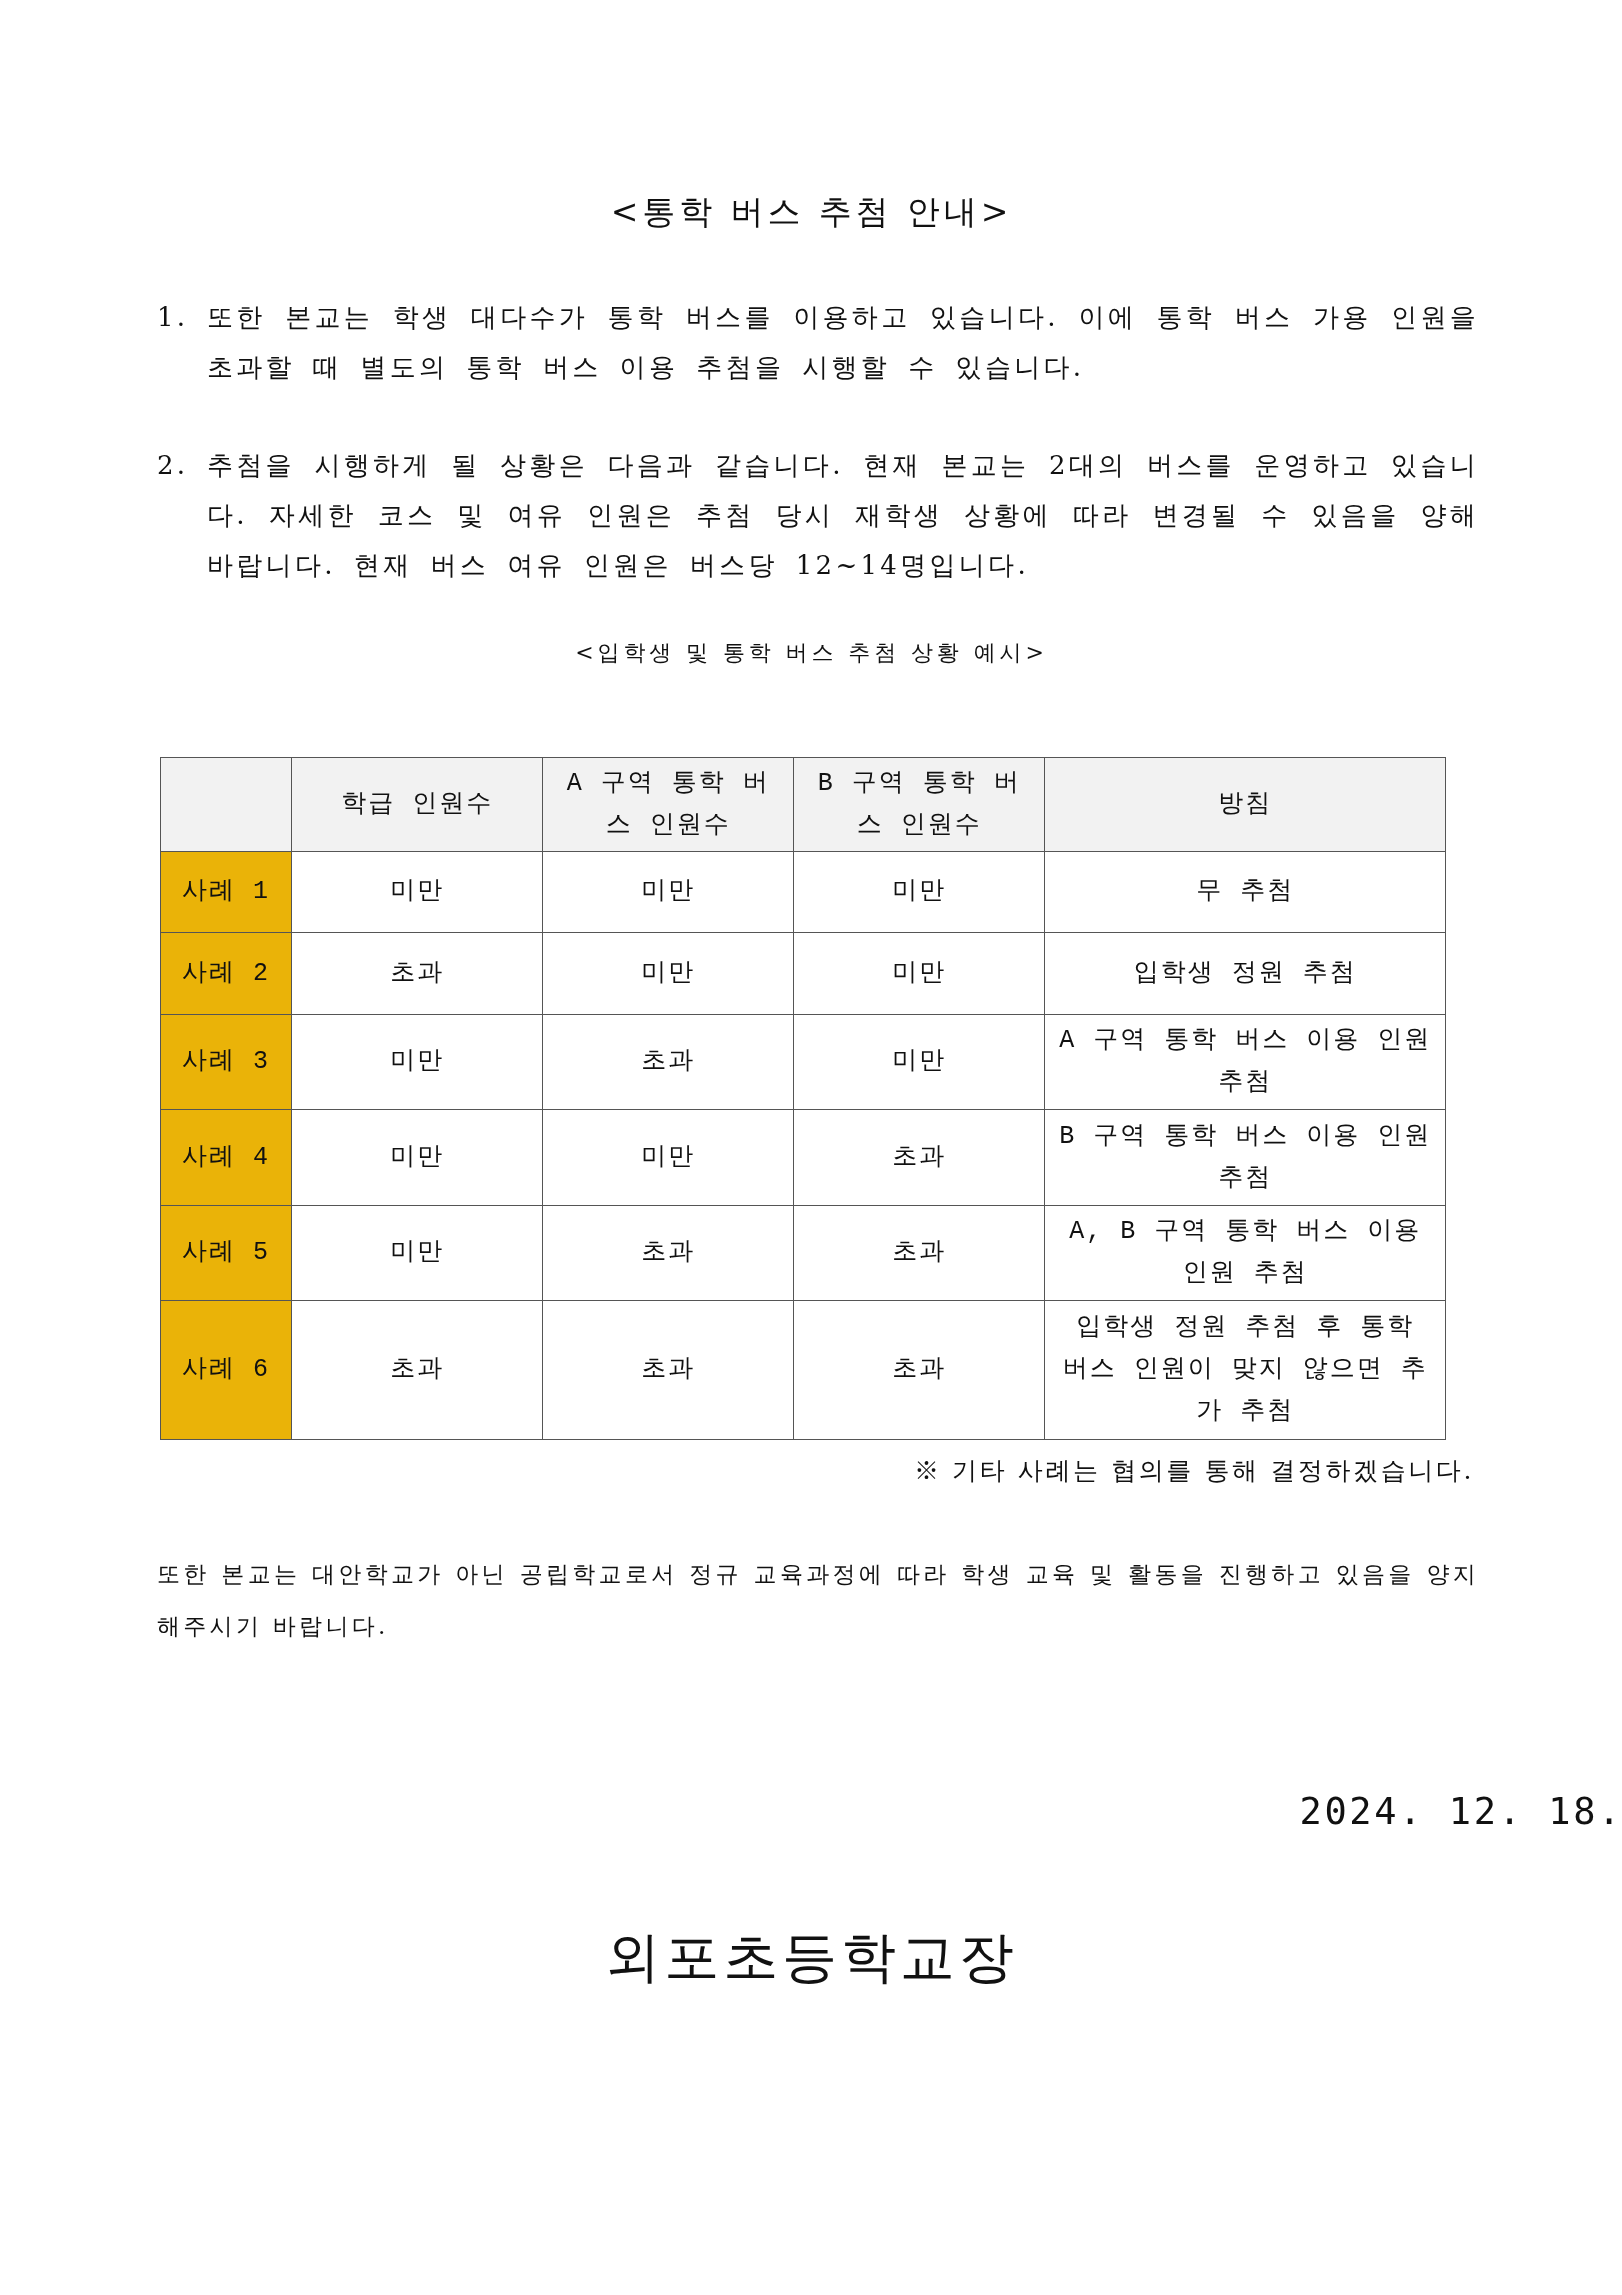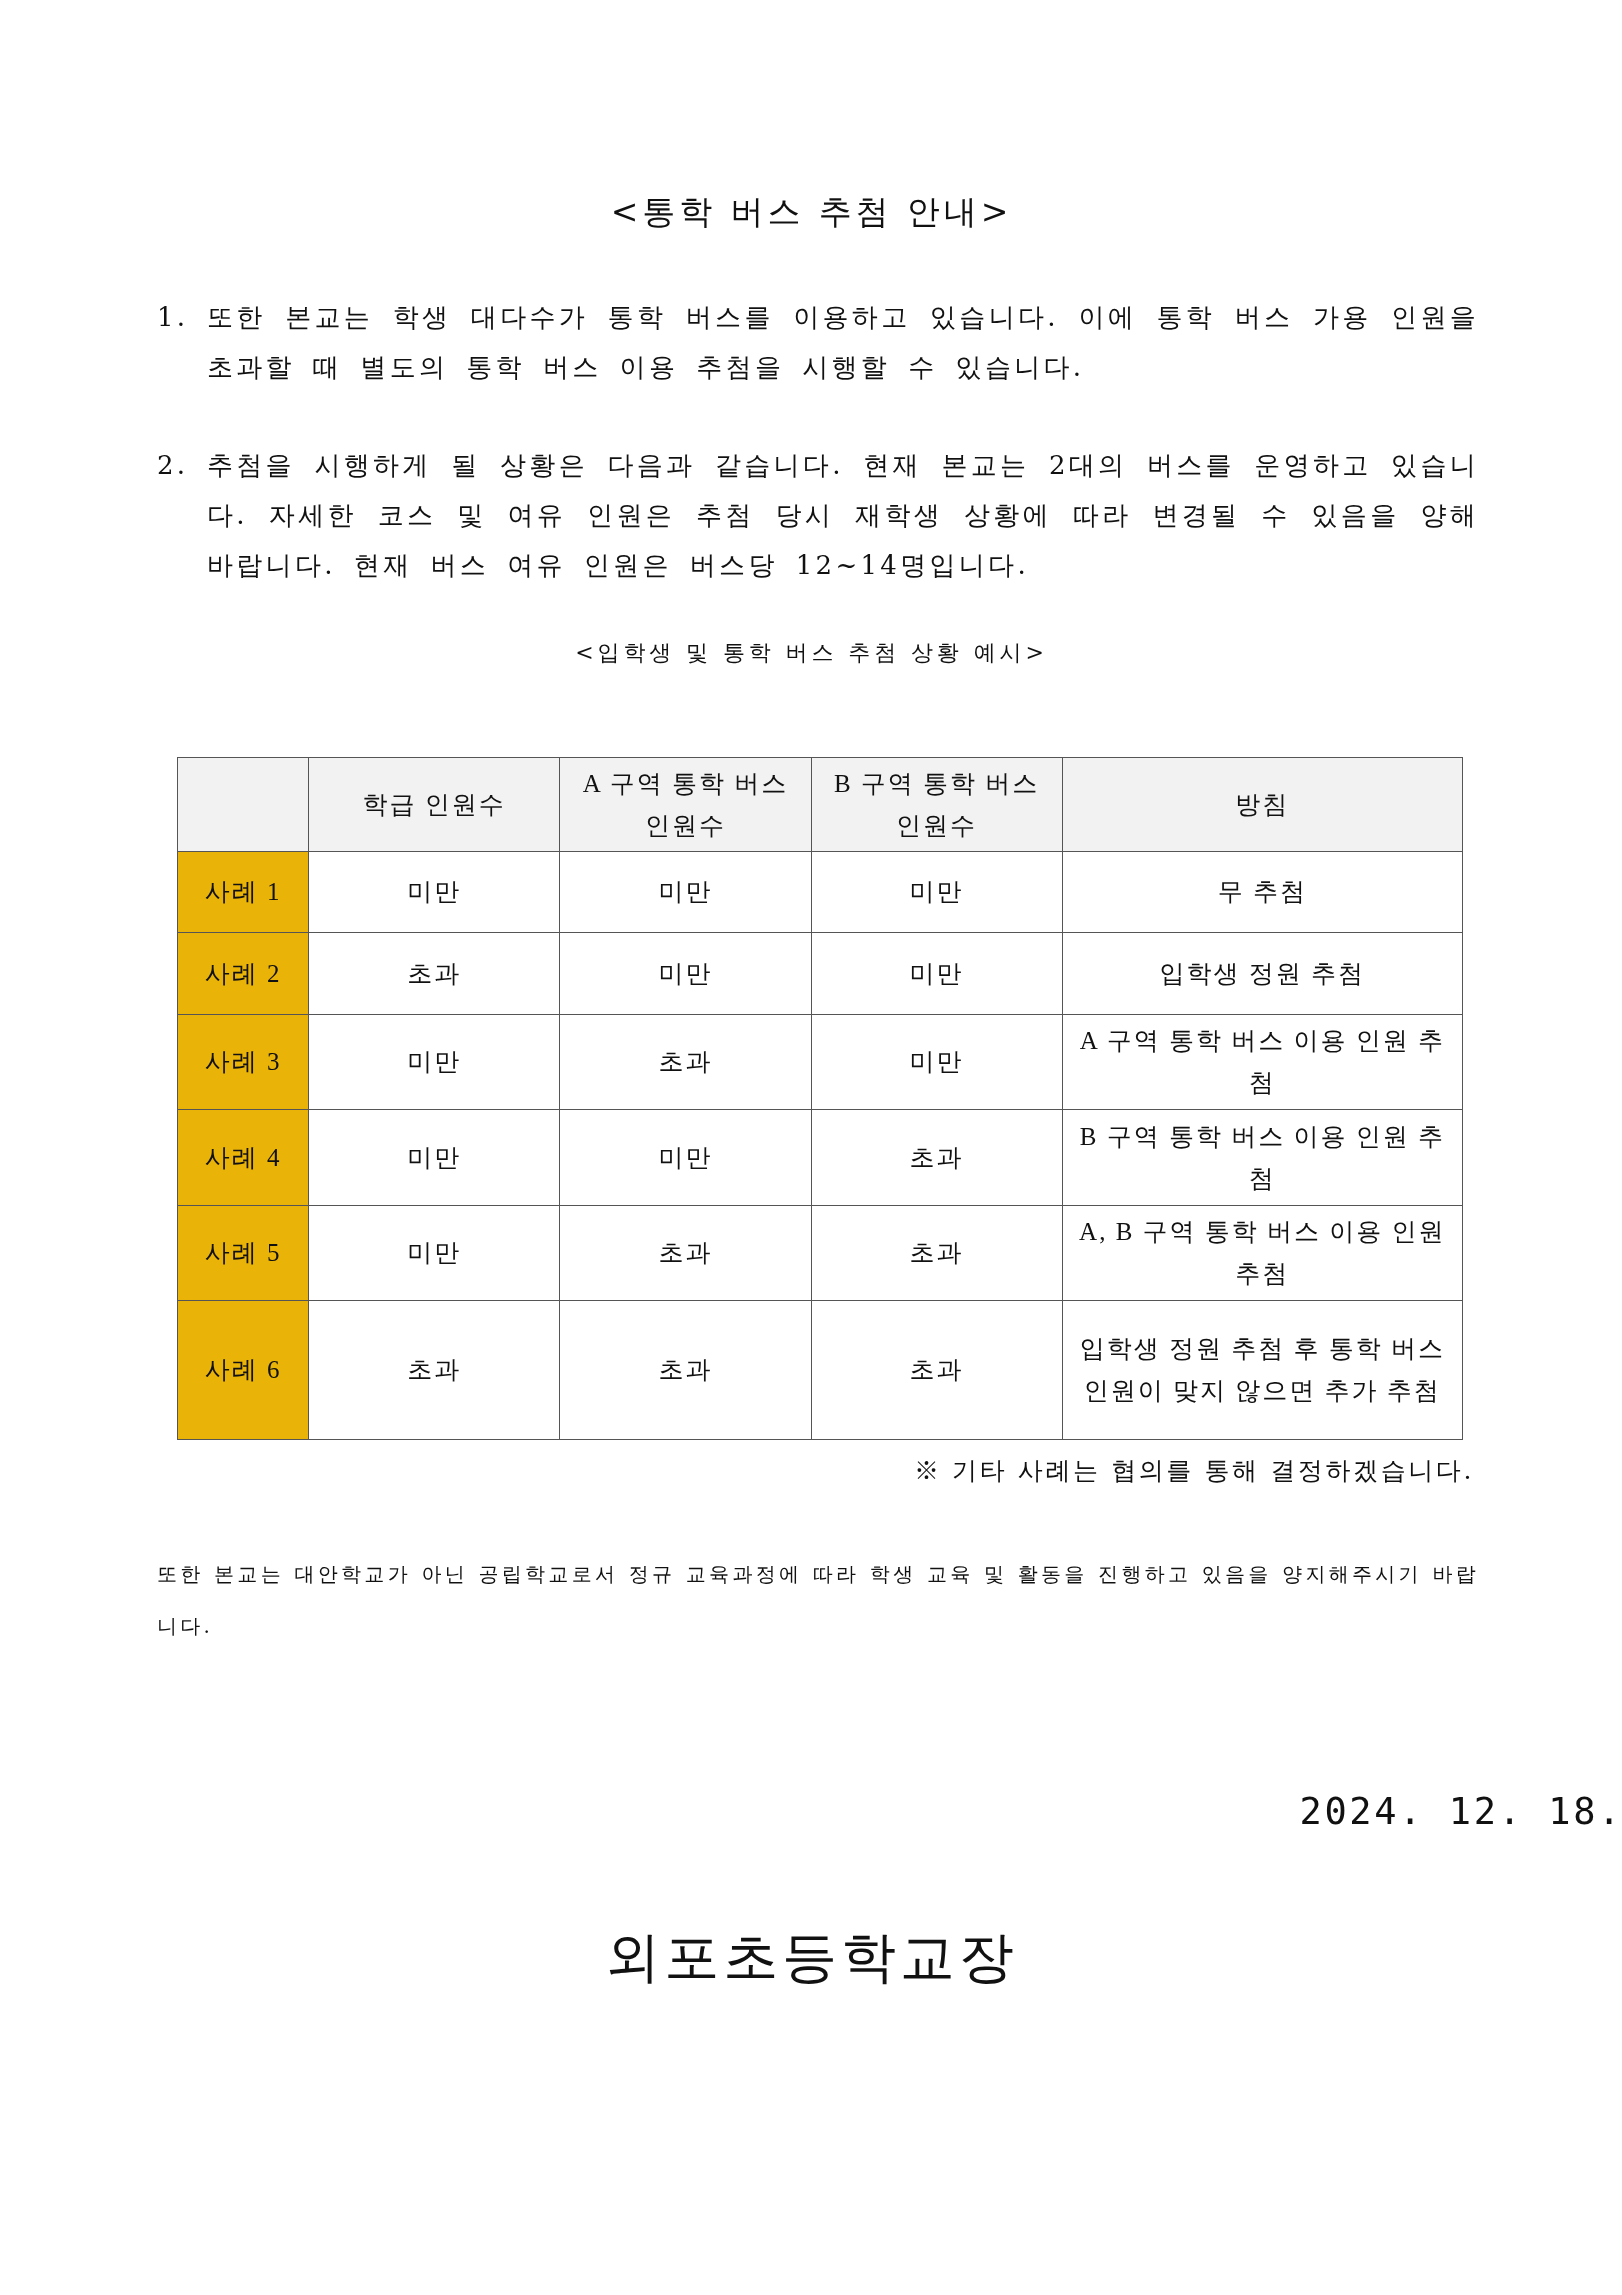--- a/index.html
+++ b/index.html
@@ -6,29 +6,29 @@
   body { width:1623px; height:2295px; position:relative; overflow:hidden;
          font-family:"DejaVu Serif","Liberation Serif",serif; color:#111; }
   .abs { position:absolute; }
   .title { left:0; width:1623px; top:190px; text-align:center; font-size:33px; letter-spacing:3.9px; }
   .para { left:157px; width:1322px; font-size:26px; line-height:50px; text-align:justify; letter-spacing:3.3px; word-spacing:6.5px; }
   .para .num { position:absolute; left:0; }
   .para .body { padding-left:50px; display:block; text-align:justify; text-align-last:left; }
   .p1 { top:292px; }
   .p2 { top:440px; }
   .subtitle { left:0; width:1623px; top:638px; text-align:center; font-size:22px; letter-spacing:3.9px; }
-  table.grid { position:absolute; left:177px; top:757px; border-collapse:collapse; width:1286px;
-               font-family:Liberation Serif, serif; font-size:25px; }
+  table.grid { position:absolute; left:160px; top:757px; border-collapse:collapse; width:1286px;
+               font-family:Liberation Mono, monospace; font-size:25px; }
   table.grid td, table.grid th { border:1.3px solid #555; text-align:center; vertical-align:middle;
                line-height:42px; padding:0 10.5px; font-weight:normal; letter-spacing:2px; }
   table.grid th { background:#f2f2f2; }
   table.grid td.rowhead { background:#eab308; }
   .c0 { width:118px; } .c1 { width:251px; } .c2 { width:251px; } .c3 { width:251px; } .c4 { width:416px; }
   .note { right:149px; top:1454px; font-size:25px; letter-spacing:2.6px; }
-  .closing { left:157px; width:1322px; top:1548px; font-size:20px; line-height:52px; letter-spacing:3.3px; text-align:justify; text-align-last:left; }
+  .closing { left:157px; width:1322px; top:1548px; font-size:23px; line-height:52px; letter-spacing:3.3px; text-align:justify; text-align-last:left; }
   .date { left:0; width:1623px; top:1790px; text-align:right; font-size:37px; letter-spacing:2.6px;
           font-family:"DejaVu Sans Mono","Liberation Mono",monospace; }
   .school { left:0; width:1623px; top:1921px; text-align:center; font-size:55px; letter-spacing:3.9px;
             font-family:"DejaVu Sans","Liberation Sans",sans-serif; }
 </style>
 </head>
 <body>
 
 <div class="abs title">&lt;통학 버스 추첨 안내&gt;</div>
 

